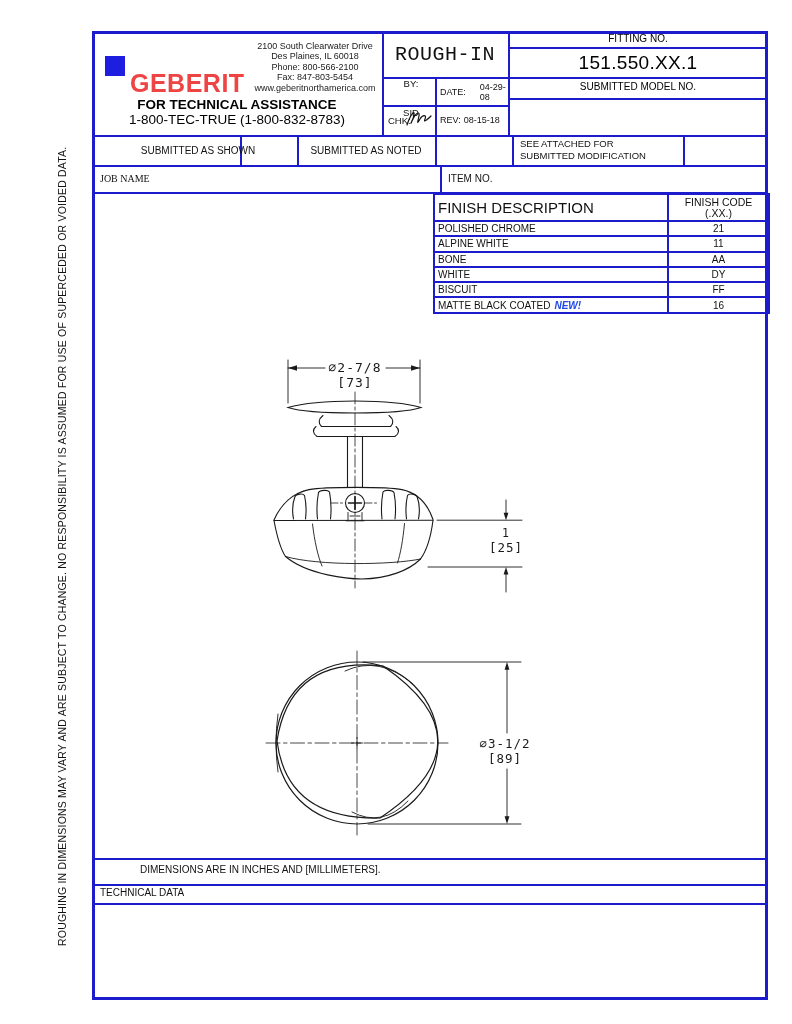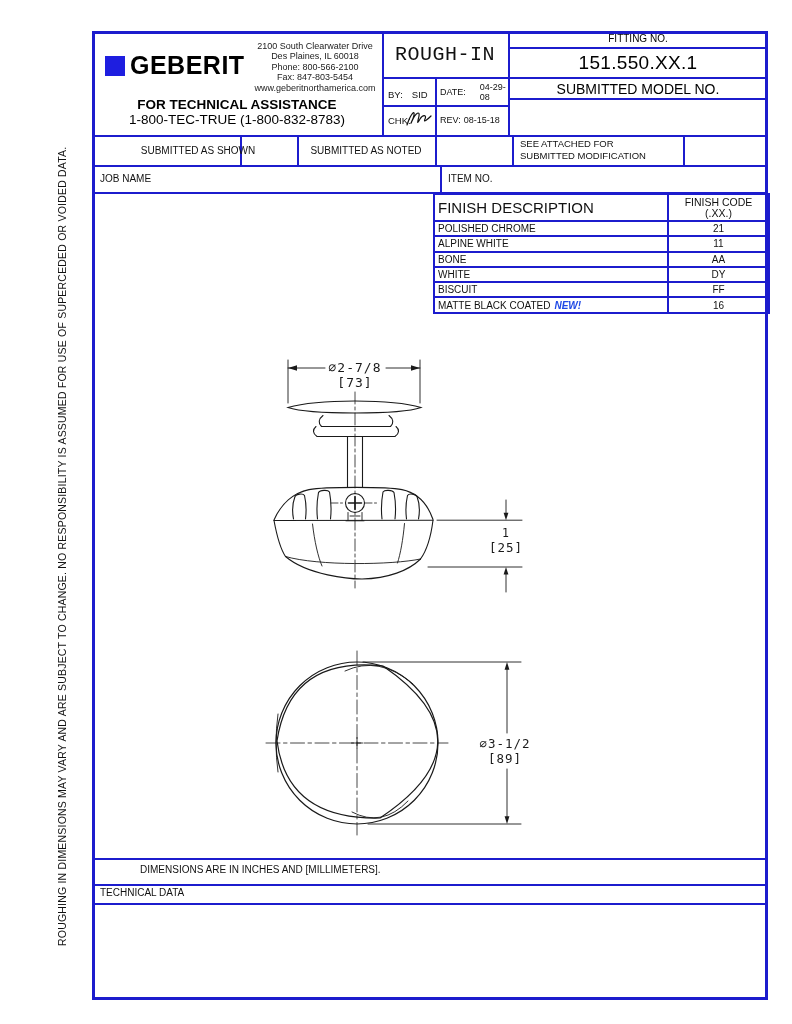--- a/index.html
+++ b/index.html
@@ -15,29 +15,29 @@
   .abs{position:absolute;}
   .hl{position:absolute;background:var(--blue);height:2px;}
   .vl{position:absolute;background:var(--blue);width:2px;}
   .frame{position:absolute;left:92px;top:31px;width:676px;height:969px;border:3px solid var(--blue);box-sizing:border-box;}
   .side-note{
     position:absolute;left:56px;top:946px;width:855px;
     transform:rotate(-90deg);transform-origin:0 0;
     font-size:10.5px;letter-spacing:.2px;white-space:nowrap;color:#111;
   }
   .logo-square{position:absolute;left:105px;top:56px;width:20px;height:20px;background:var(--logo-blue);}
-  .logo-text{position:absolute;left:130px;top:51px;font-size:25px;font-weight:bold;letter-spacing:.5px;color:#000000;}
+  .logo-text{position:absolute;left:130px;top:69px;font-size:25px;font-weight:bold;letter-spacing:.5px;color:#ef4444;}
   .addr{position:absolute;left:248px;top:41px;width:134px;text-align:center;font-size:9px;line-height:10.4px;color:#222;}
   .assist-title{position:absolute;left:92px;top:97px;width:290px;text-align:center;font-size:13.5px;font-weight:bold;}
   .assist-phone{position:absolute;left:92px;top:112px;width:290px;text-align:center;font-size:13.5px;}
   .roughin{position:absolute;left:382px;top:43px;width:126px;text-align:center;font-size:20px;letter-spacing:.5px;color:#111;font-family:Liberation Mono, monospace;}
   .cell-flex{position:absolute;display:flex;align-items:center;font-size:9.5px;color:#111;}
   .fitting-lbl{position:absolute;left:508px;top:33px;width:260px;text-align:center;font-size:10px;}
   .fitting-val{position:absolute;left:508px;top:52px;width:260px;text-align:center;font-size:19px;letter-spacing:.3px;}
-  .model-lbl{position:absolute;left:508px;top:81px;width:260px;text-align:center;font-size:14px;}
+  .model-lbl{position:absolute;left:508px;top:81px;width:260px;text-align:center;font-size:10px;}
   .sub-lbl{position:absolute;font-size:10px;color:#111;display:flex;align-items:center;justify-content:center;}
   .see-lbl{position:absolute;left:520px;top:138px;width:160px;font-size:9.5px;line-height:11.5px;color:#111;}
   .finish-table{position:absolute;left:433px;top:193px;width:335px;border-collapse:collapse;table-layout:fixed;}
   .finish-table td{border:2px solid var(--blue);padding:0 3px;font-size:10px;color:#111;overflow:hidden;white-space:nowrap;}
   .finish-table .hdr1{font-size:15px;height:25px;margin-left:44px;}
   .finish-table .hdr2{font-size:10.5px;text-align:center;line-height:11px;}
   .finish-table .coderow{text-align:center;}
   .finish-table tr.datarow{height:15.3px;}
   .new-badge{color:#1f49e6;font-weight:bold;font-style:italic;margin-left:4px;}
   .foot-note{position:absolute;left:100px;font-size:10px;color:#111;}
@@ -87,21 +87,21 @@
     <div>Phone: 800-566-2100</div>
     <div>Fax: 847-803-5454</div>
     <div>www.geberitnorthamerica.com</div>
   </div>
 
   <div class="assist-title">FOR TECHNICAL ASSISTANCE</div>
   <div class="assist-phone">1-800-TEC-TRUE (1-800-832-8783)</div>
 
   <div class="roughin">ROUGH-IN</div>
 
-  <div class="cell-flex" style="left:388px;top:78px;width:46px;height:33px;gap:9px;">
+  <div class="cell-flex" style="left:388px;top:78px;width:46px;height:33px;gap:18px;flex-direction:column;">
     <span>BY:</span>
     <span>SID</span>
   </div>
   <div class="cell-flex" style="left:440px;top:78px;width:68px;height:27px;gap:14px;font-size:9px;">
     <span>DATE:</span>
     <span>04-29-08</span>
   </div>
   <div class="cell-flex" style="left:388px;top:107px;width:46px;height:26px;gap:3px;">
     <span>CHK:</span>
   </div>
@@ -117,21 +117,21 @@
   <div class="fitting-val">151.550.XX.1</div>
   <div class="model-lbl">SUBMITTED MODEL NO.</div>
 
   <div class="sub-lbl" style="left:92px;top:135px;width:148px;height:30px;padding-left:32px;">SUBMITTED AS SHOWN</div>
   <div class="sub-lbl" style="left:297px;top:135px;width:138px;height:30px;">SUBMITTED AS NOTED</div>
   <div class="see-lbl">
     <div>SEE ATTACHED FOR</div>
     <div>SUBMITTED MODIFICATION</div>
   </div>
 
-  <div class="cell-flex" style="left:100px;top:165px;height:27px;font-size:10px;">
+  <div class="cell-flex" style="left:100px;top:165px;height:27px;font-size:10px;font-family:Liberation Serif, serif;">
     <span>JOB NAME</span>
   </div>
   <div class="cell-flex" style="left:448px;top:165px;height:27px;font-size:10px;">
     <span>ITEM NO.</span>
   </div>
 
   <table class="finish-table">
     <colgroup>
         <col style="width:234px">
         <col style="width:101px">

